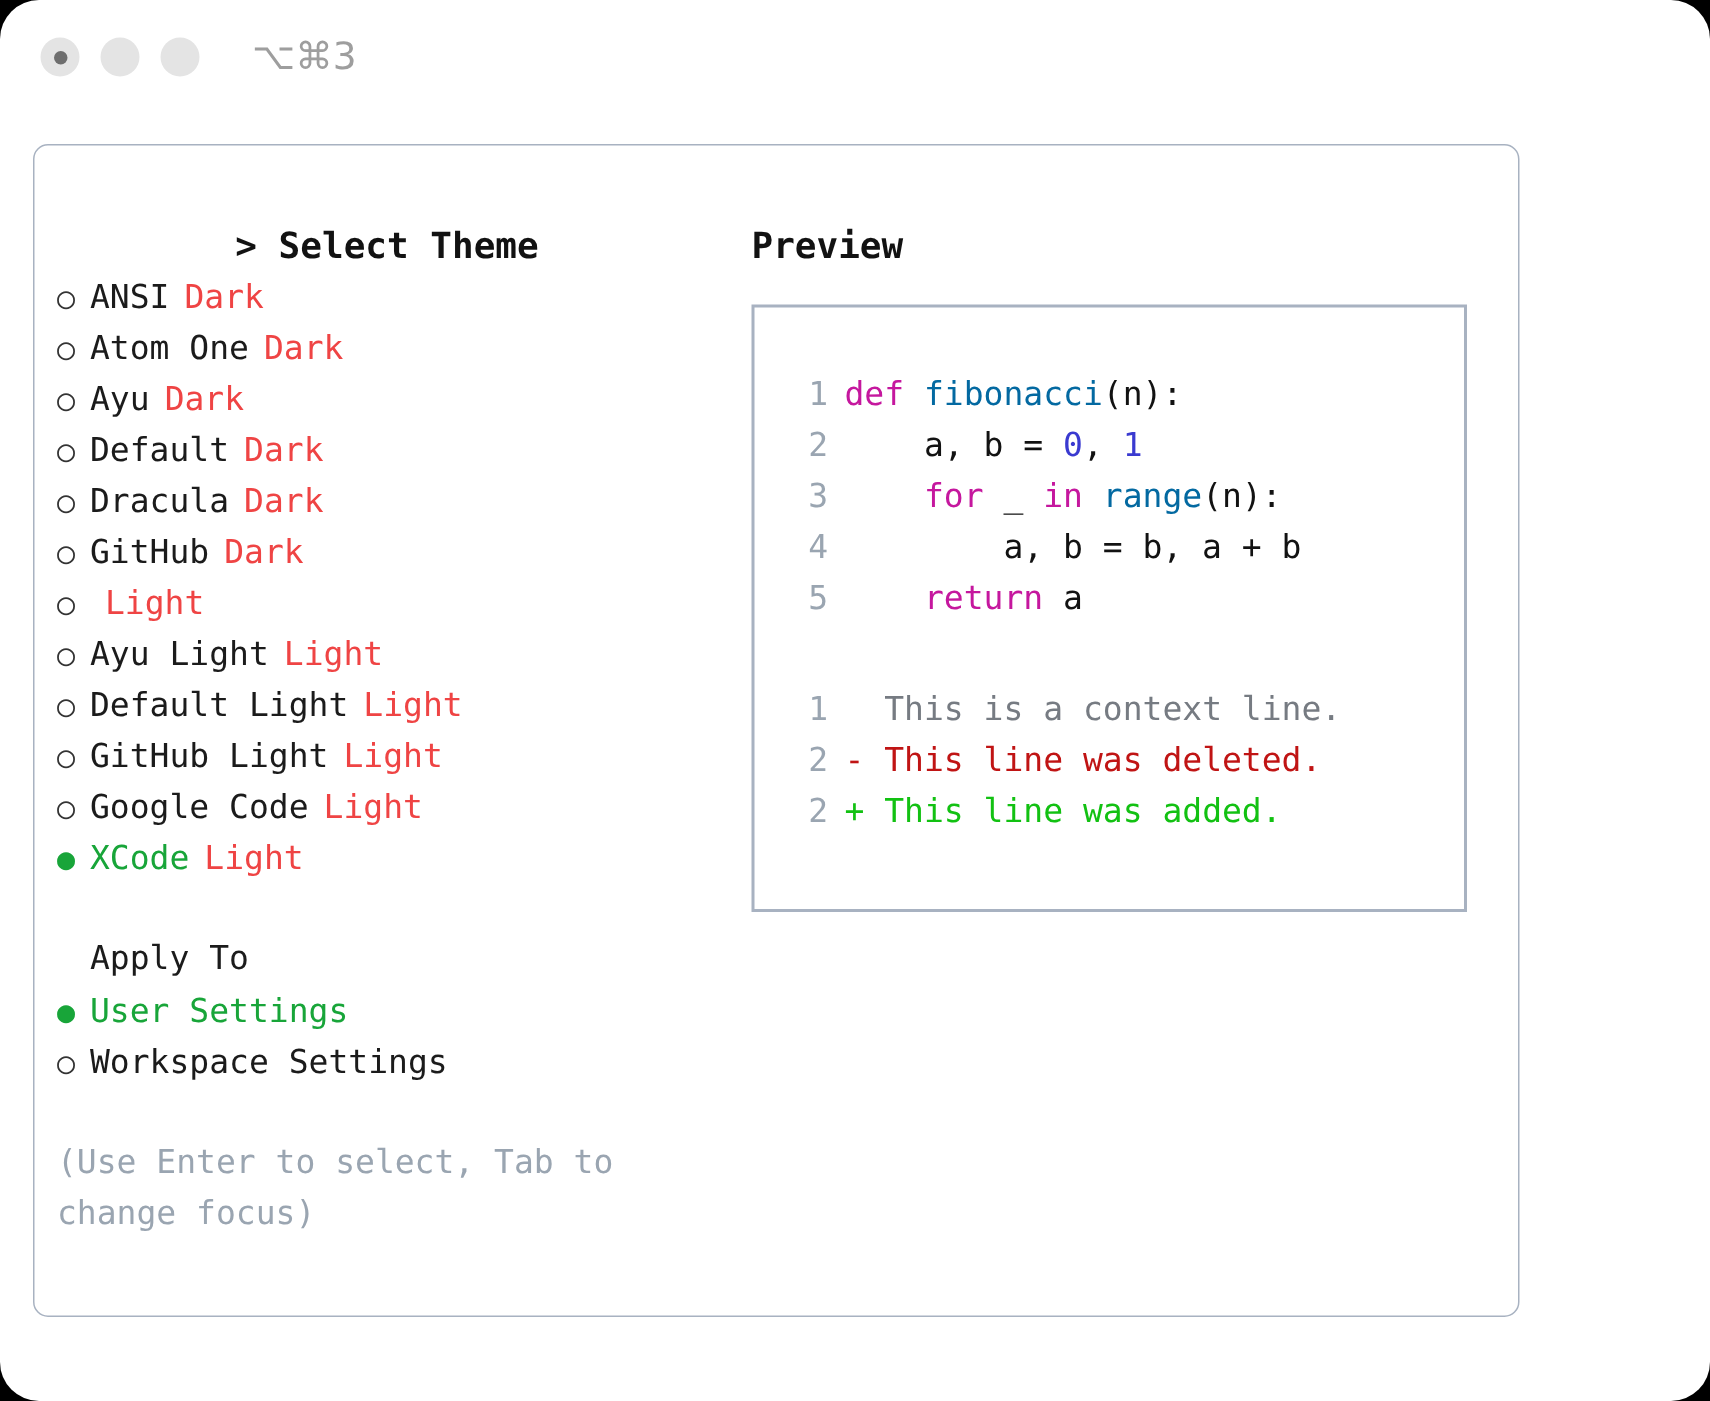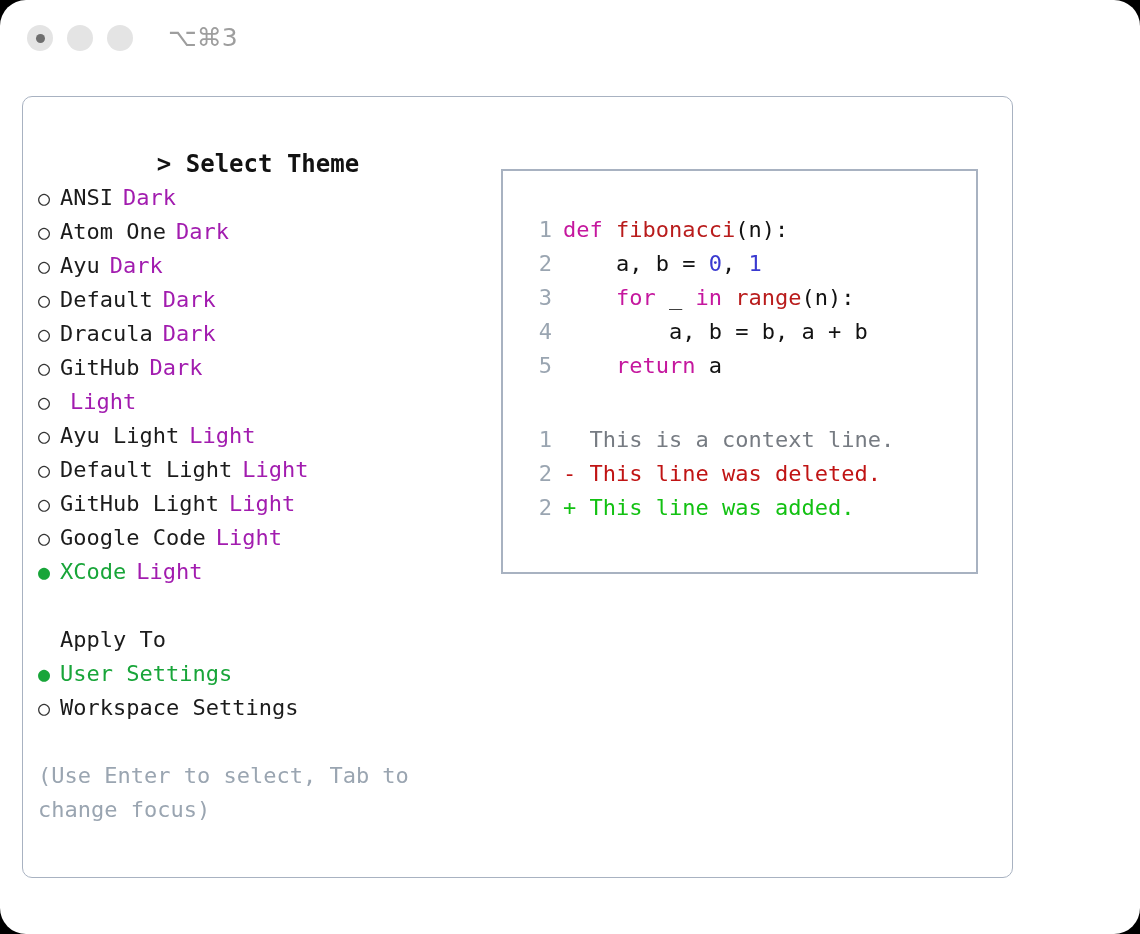--- a/index.html
+++ b/index.html
@@ -111,21 +111,21 @@
     color: #18a539;
   }
   .label {
     color: #1b1b1b;
     text-align: center;
   }
   .label.sel {
     color: #18a539;
   }
   .variant {
-    color: #a21caf;
+    color: #ef4444;
     margin-left: 10px;
   }
 
   .apply-title {
     margin-top: 34px;
     padding-left: 22px;
     font-size: 22px;
     color: #1b1b1b;
     line-height: 34px;
     white-space: pre;
@@ -177,21 +177,21 @@
     white-space: pre;
   }
   .lineno {
     width: 32px;
     flex: none;
     text-align: right;
     color: #9aa5b1;
     margin-right: 11px;
   }
   .tok-kw    { color: #c5179e; }
-  .tok-fn    { color: #b91c1c; }
+  .tok-fn    { color: #0369a1; }
   .tok-num   { color: #3a3ad0; }
   .tok-plain { color: #121212; }
   .tok-punct { color: #121212; }
 
   .diff {
     position: absolute;
     left: 17px;
     top: 252px;
     font-size: 22px;
     line-height: 34px;
@@ -237,20 +237,21 @@
         </div>
       <div class="apply-title">Apply To</div>
       <div class="apply-list" id="apply-list">
           <div class="row"><span class="bullet sel">●</span><span class="label sel">User Settings</span></div>
           <div class="row"><span class="bullet">○</span><span class="label">Workspace Settings</span></div>
         </div>
       <div class="hint">(Use Enter to select, Tab to change focus)</div>
     </div>
 
     <div class="right-col">
+      <div class="preview-title">Preview</div>
       <div class="preview-box">
         <div class="code" id="code-sample"><div class="cline"><span class="lineno">1</span><span><span class="tok-kw">def </span><span class="tok-fn">fibonacci</span><span class="tok-punct">(n):</span></span></div><div class="cline"><span class="lineno">2</span><span><span class="tok-plain">    a, b = </span><span class="tok-num">0</span><span class="tok-plain">, </span><span class="tok-num">1</span></span></div><div class="cline"><span class="lineno">3</span><span><span class="tok-plain">    </span><span class="tok-kw">for</span><span class="tok-plain"> _ </span><span class="tok-kw">in</span><span class="tok-plain"> </span><span class="tok-fn">range</span><span class="tok-punct">(n):</span></span></div><div class="cline"><span class="lineno">4</span><span><span class="tok-plain">        a, b = b, a + b</span></span></div><div class="cline"><span class="lineno">5</span><span><span class="tok-plain">    </span><span class="tok-kw">return</span><span class="tok-plain"> a</span></span></div></div>
         <div class="diff" id="diff-sample"><div class="cline"><span class="lineno">1</span><span class="diff-ctx"> </span><span class="diff-ctx"> This is a context line.</span></div><div class="cline"><span class="lineno">2</span><span class="diff-del">-</span><span class="diff-del"> This line was deleted.</span></div><div class="cline"><span class="lineno">2</span><span class="diff-add">+</span><span class="diff-add"> This line was added.</span></div></div>
       </div>
     </div>
 
   </div>
 </div>
 
 </body></html>

